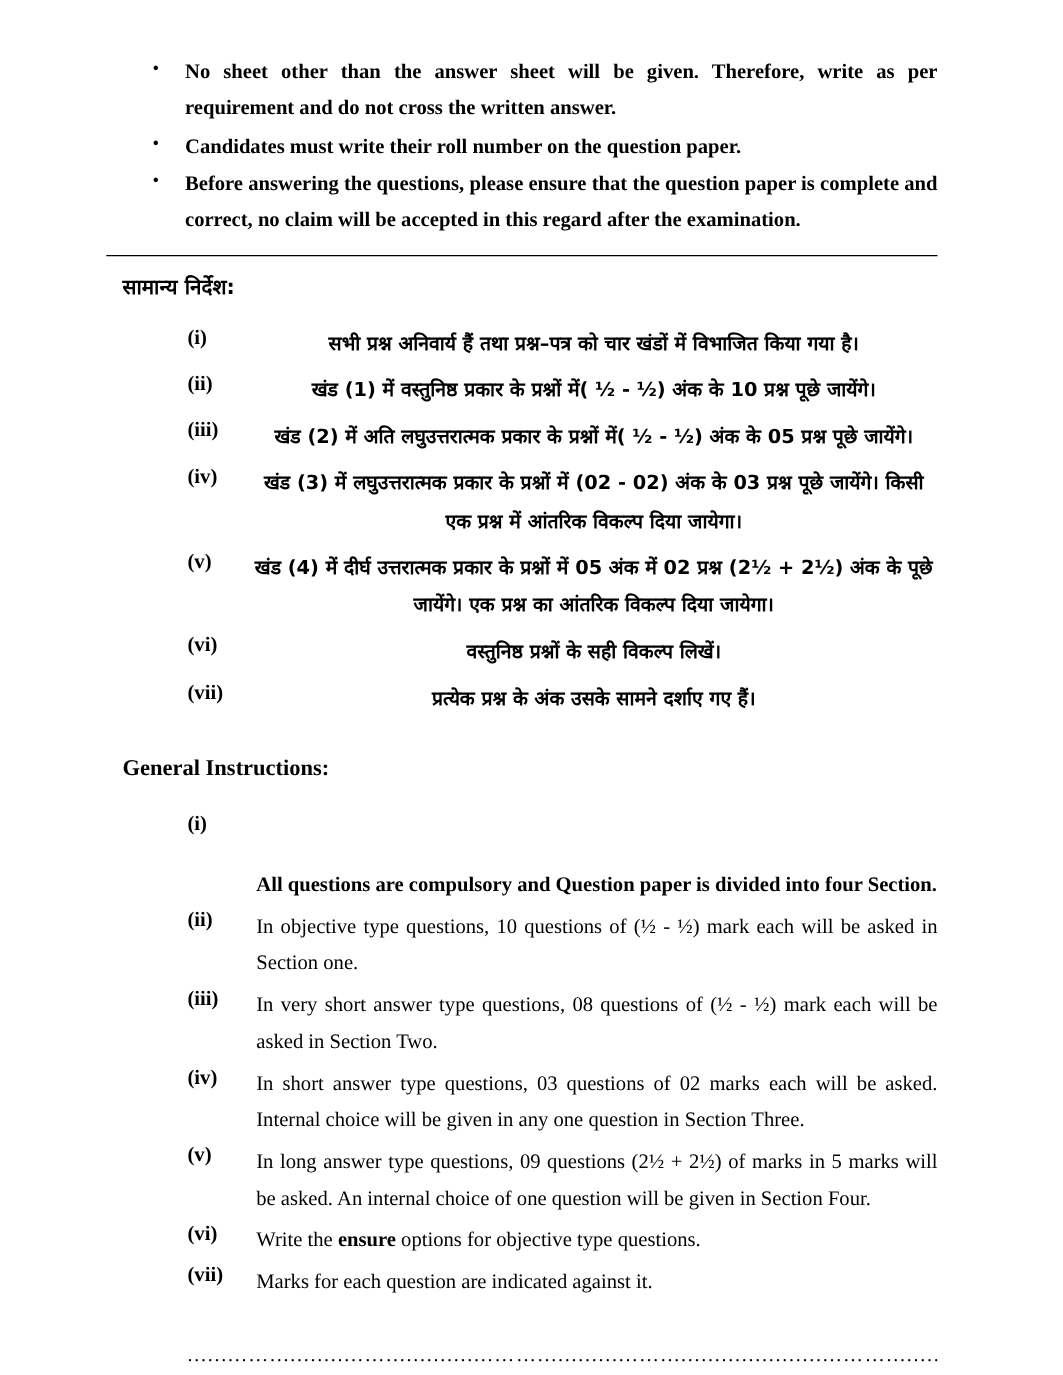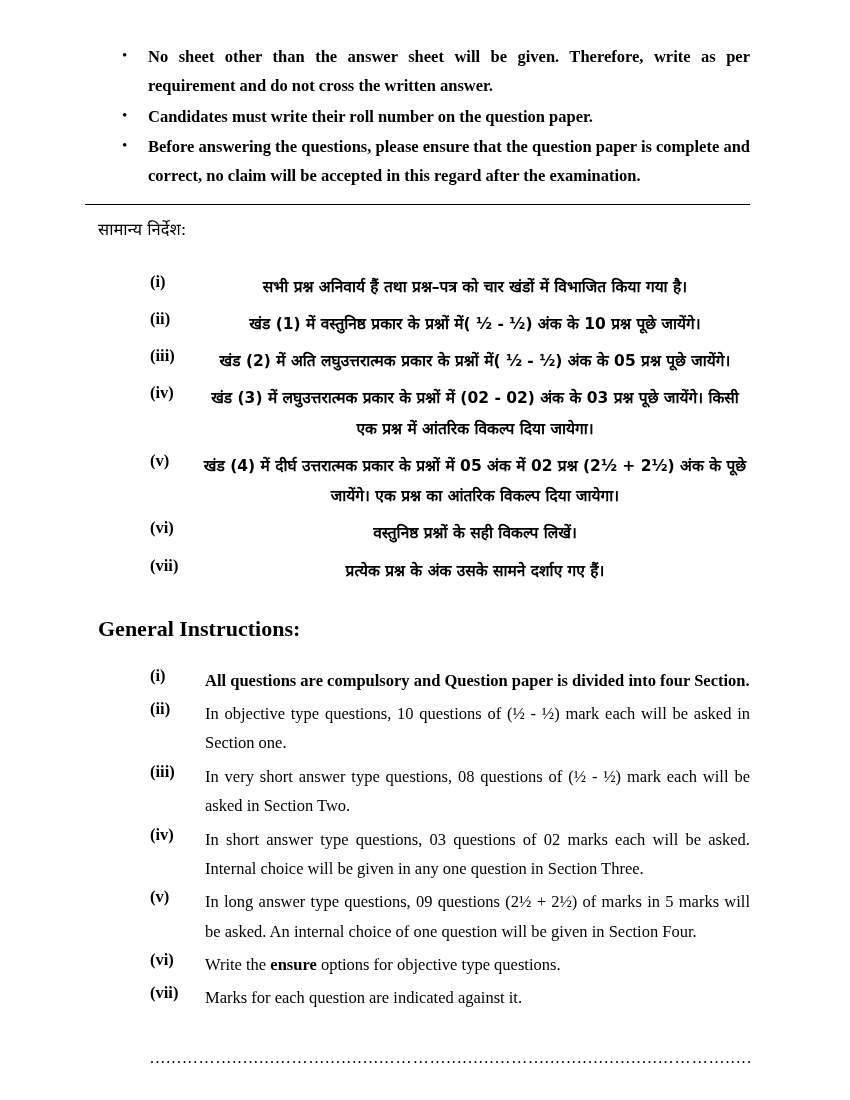--- a/index.html
+++ b/index.html
@@ -45,23 +45,23 @@
   
   .section-rule {
     border: none;
     border-top: 1.6px solid #000;
     margin: 13px 0 12px -13px;
   }
 
   
   .hindi-heading {
     font-family: "DejaVu Sans", sans-serif;
-    font-weight: normal;
-    font-size: 16.5px;
-    margin: 0 0 32px 0;
+    font-weight: bold;
+    font-size: 16.5px;
+    margin: 0 0 20px 0;
   }
   .hindi-list {
     margin: 0 0 0 52px;
     padding: 0;
   }
   .instr-item {
     display: flex;
     margin-bottom: 7px;
   }
   .hindi-list .instr-num {
@@ -74,21 +74,21 @@
     flex: 1;
     font-family: "DejaVu Sans", sans-serif;
     font-weight: bold;
     font-size: 15.5px;
     line-height: 1.95;
     text-align: center;
   }
 
   
   .english-heading {
-    font-size: 22px;
+    font-size: 18px;
     font-weight: bold;
     margin: 30px 0 24px 0;
   }
   .english-list {
     margin: 0 0 0 52px;
     padding: 0;
   }
   .english-list .instr-num {
     flex: 0 0 55px;
     font-weight: bold;
@@ -98,20 +98,21 @@
     flex: 1;
     font-size: 16.5px;
     line-height: 1.78;
     text-align: justify;
   }
   .english-list .instr-item {
     margin-bottom: 4px;
   }
   .instr-text.bold-item {
     font-weight: bold;
+    margin-top: 44px;
   }
   .inline-bold {
     font-weight: bold;
   }
 
   
   .dotted-line {
     margin: 36px 0 0 52px;
     font-size: 16px;
     letter-spacing: 1.4px;

